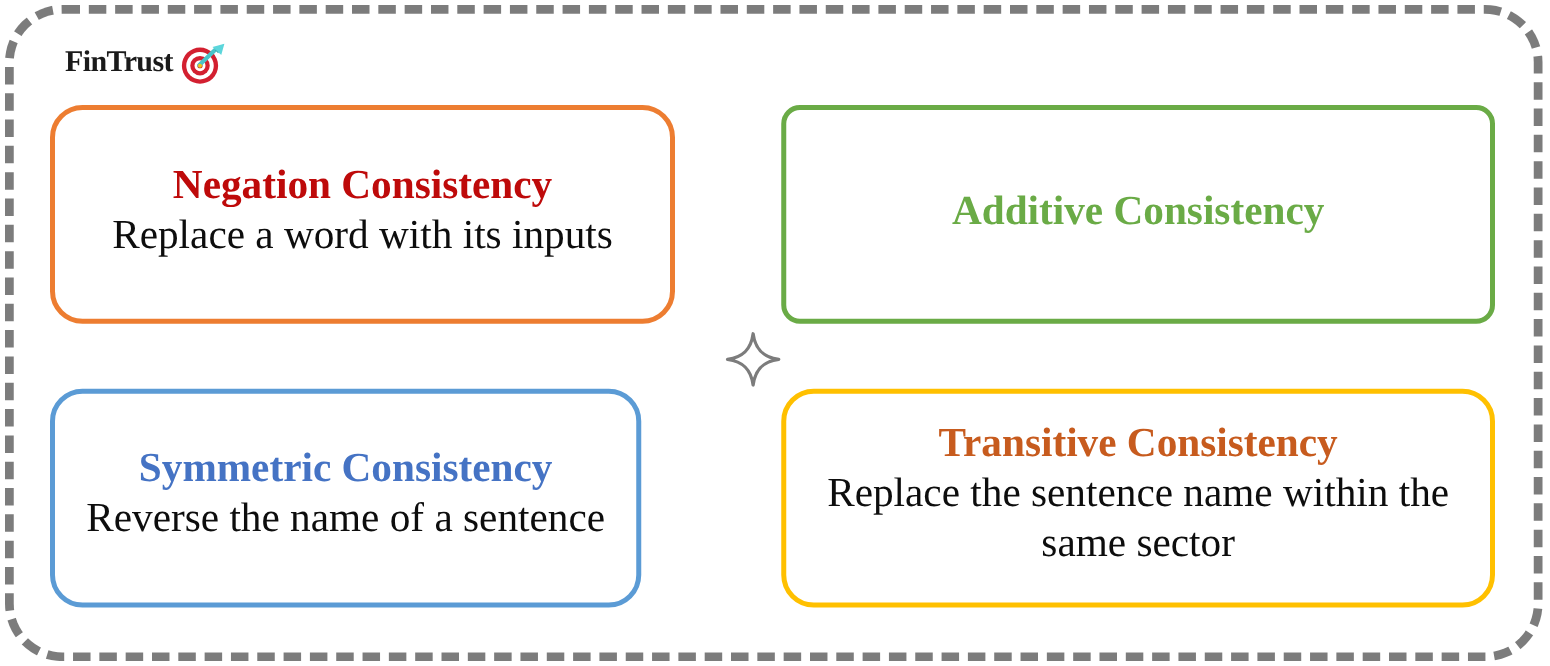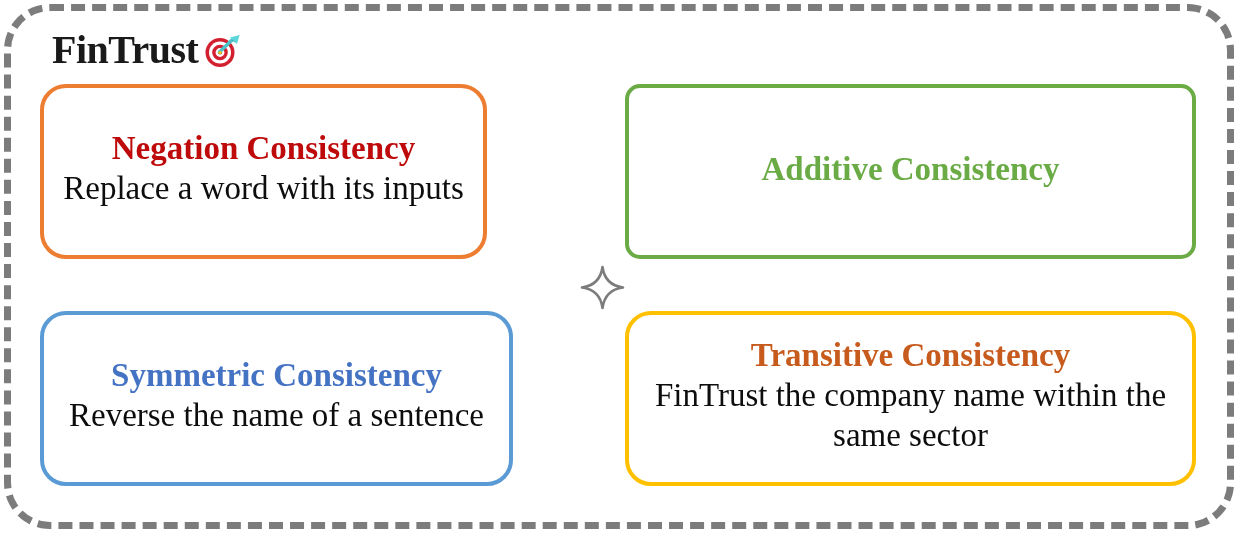--- a/index.html
+++ b/index.html
@@ -37,21 +37,21 @@
   
   .brand {
     position: absolute;
     left: 52px;
     top: 22px;
     display: flex;
     align-items: center;
     height: 56px;
   }
   .brand-name {
-    font-size: 40px;
+    font-size: 24px;
     font-weight: bold;
     color: #1a1a1a;
     letter-spacing: -0.5px;
     line-height: 1;
     font-family: "Liberation Serif", "DejaVu Serif", serif;
   }
   .brand-icon {
     margin-left: 1px;
     display: inline-flex;
     align-items: center;
@@ -81,21 +81,21 @@
   }
   .card-desc {
     font-size: 33px;
     color: #0d0d0d;
     text-align: center;
     line-height: 1.2;
     margin-top: 2px;
     font-family: "Liberation Serif", "DejaVu Serif", serif;
   }
 
-  #card-negation   { left: 40px;  top: 84px;  width: 447px; height: 175px; border-color: #ED7D31; }
+  #card-negation   { left: 40px;  top: 84px;  width: 500px; height: 175px; border-color: #ED7D31; }
   #card-additive   { left: 625px; top: 84px;  width: 571px; height: 175px; border-color: #6AAB46; border-radius: 15px; }
   #card-symmetric  { left: 40px;  top: 311px; width: 473px; height: 175px; border-color: #5B9BD5; }
   #card-transitive { left: 625px; top: 311px; width: 571px; height: 175px; border-color: #FFC000; }
 
   
   .sparkle {
     position: absolute;
     left: 580px;
     top: 265px;
     width: 45px;
@@ -135,21 +135,21 @@
     <div class="card-title" style="color:#6AAB46">Additive Consistency</div>
   </div>
 
   <div class="card" id="card-symmetric">
     <div class="card-title" style="color:#4573C4">Symmetric Consistency</div>
     <div class="card-desc">Reverse the name of a sentence</div>
   </div>
 
   <div class="card" id="card-transitive">
     <div class="card-title" style="color:#C75B1E">Transitive Consistency</div>
-    <div class="card-desc">FinTrust the company name within the same sector</div>
+    <div class="card-desc">Replace the sentence name within the same sector</div>
   </div>
 
   <div class="sparkle">
     <svg width="45" height="45" viewBox="0 0 45 45" aria-hidden="true">
       <path d="M22.5 2 C24.2 14.5 30.5 20.8 43 22.5 C30.5 24.2 24.2 30.5 22.5 43 C20.8 30.5 14.5 24.2 2 22.5 C14.5 20.8 20.8 14.5 22.5 2 Z" fill="#ffffff" stroke="#7c7c7c" stroke-width="2.6" stroke-linejoin="round"></path>
     </svg>
   </div>
 
 </div>
 

